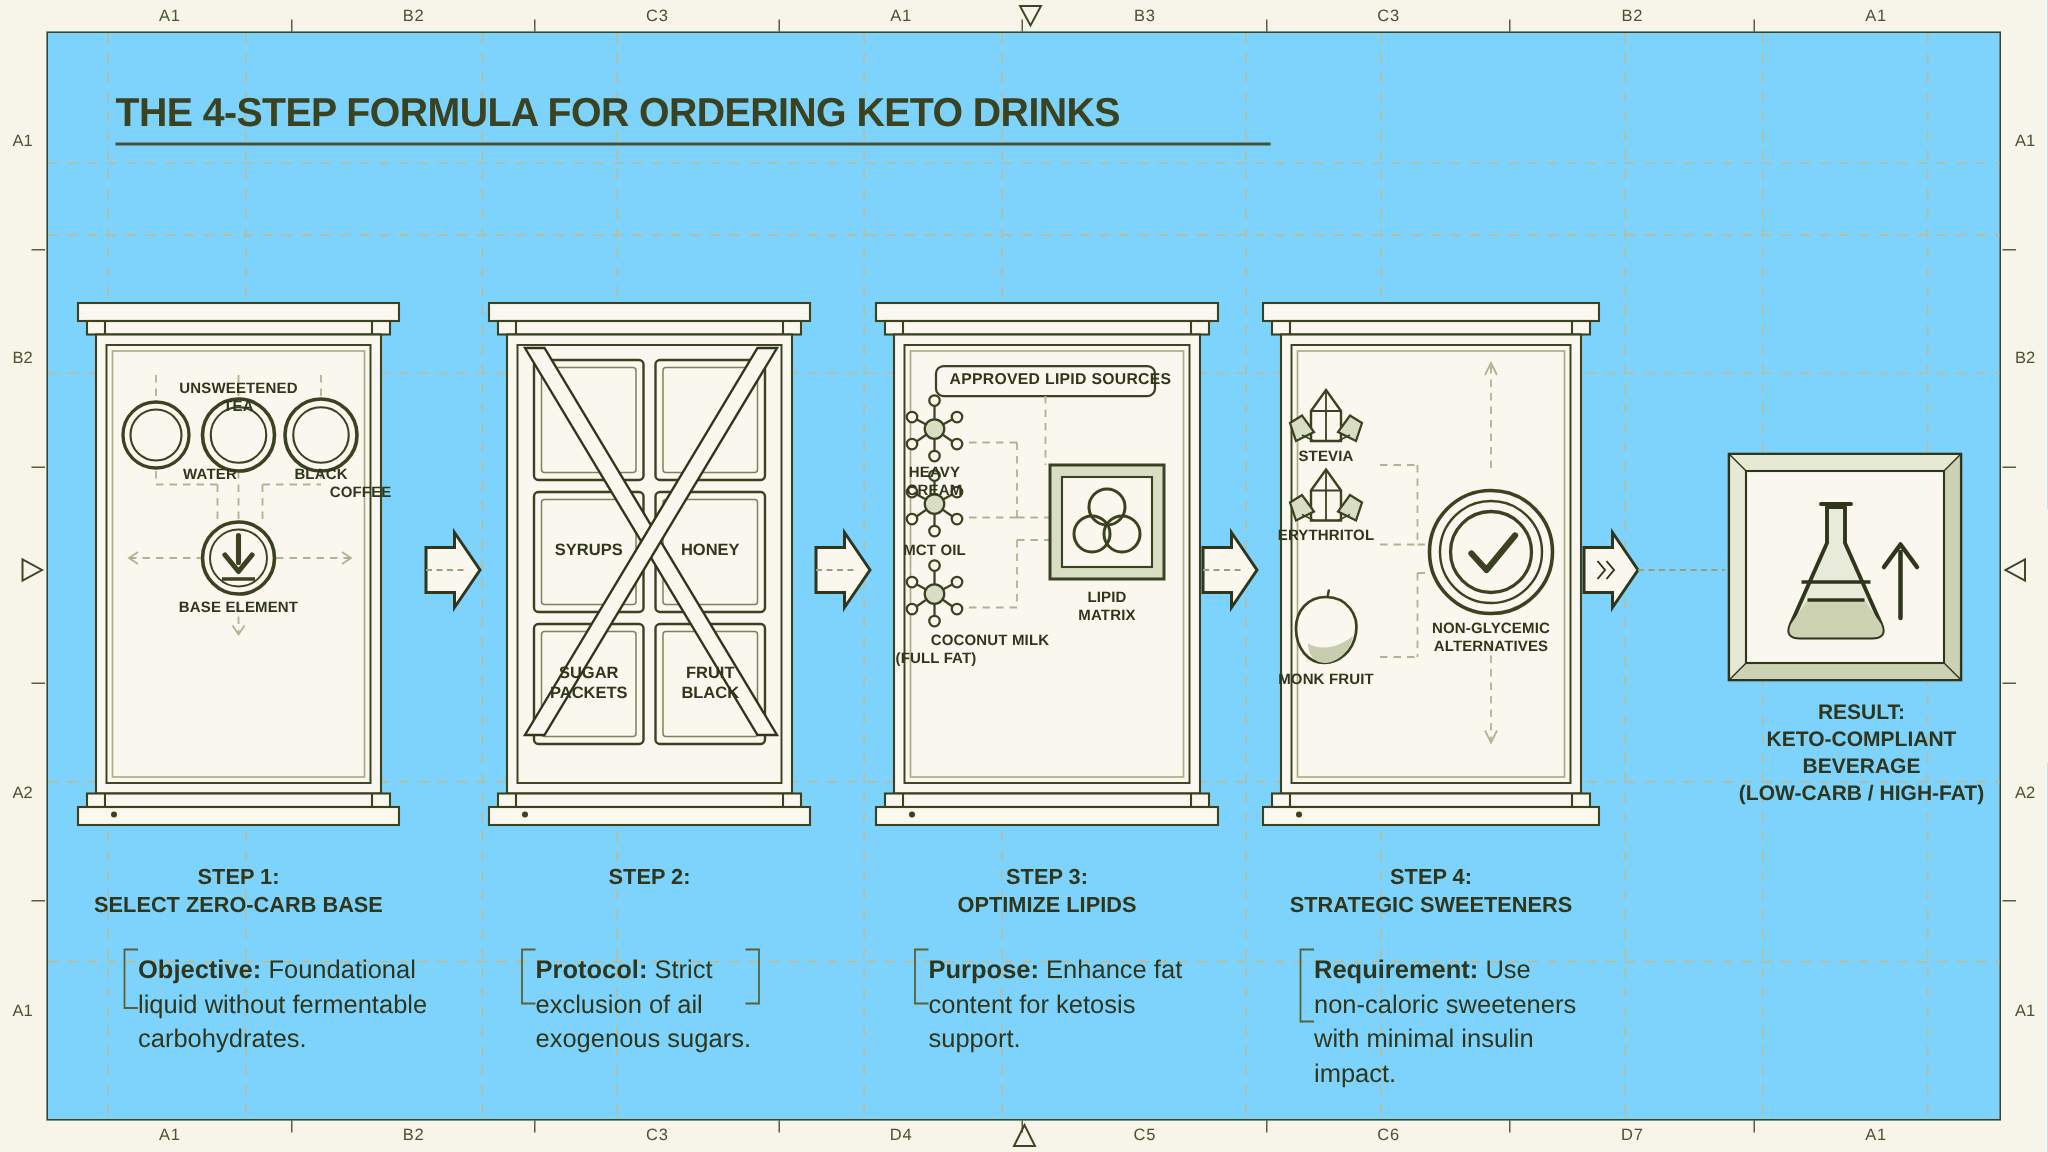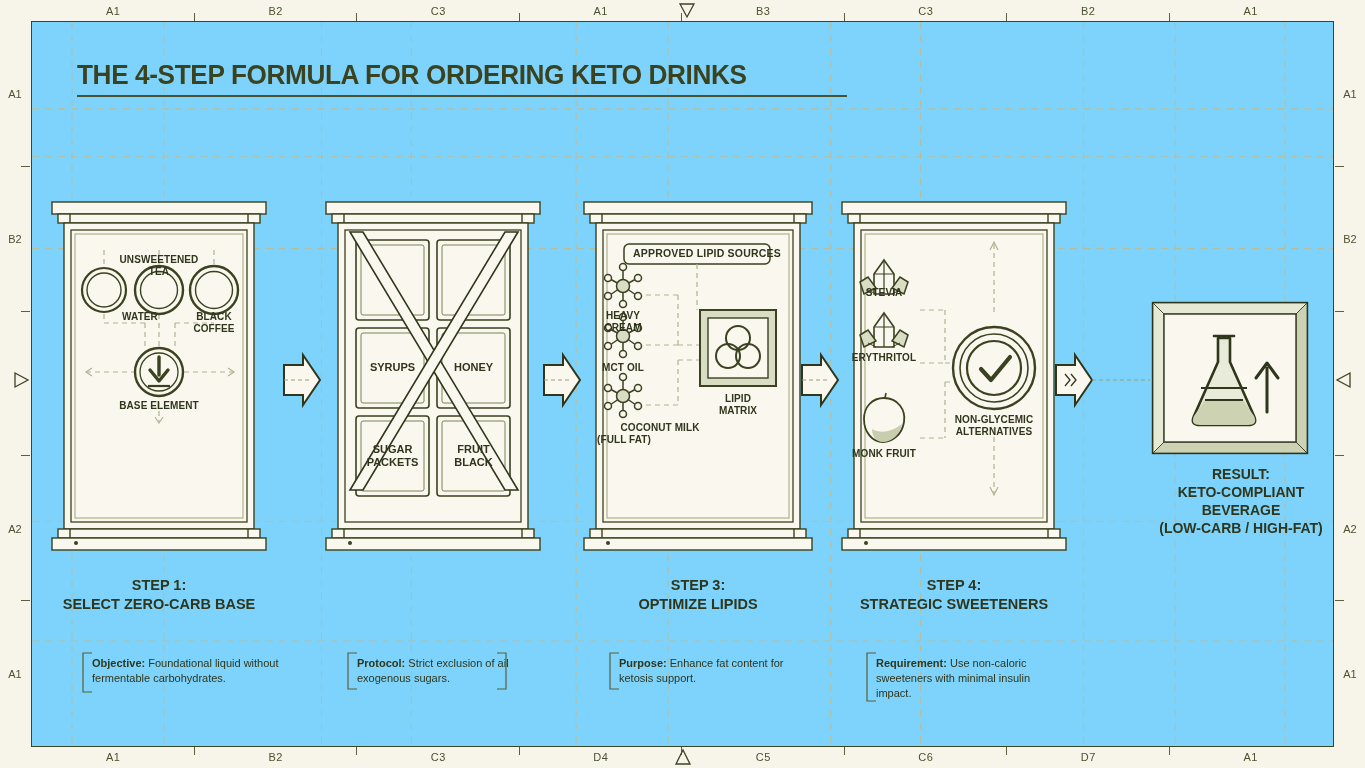--- a/index.html
+++ b/index.html
@@ -68,22 +68,22 @@
 
   
   .panel{position:absolute;top:200px;width:226px;height:352px;}
   .crate{position:absolute;left:0;top:0;width:100%;height:100%;}
 
   .plabel{
     position:absolute;top:576px;width:226px;text-align:center;
     font-size:14.5px;font-weight:bold;line-height:1.32;color:#2f361c;
   }
   .caption{
-    position:absolute;top:656px;width:210px;
-    font-size:11px;line-height:1.35;color:#2f361c;
+    position:absolute;top:636px;width:210px;
+    font-size:17px;line-height:1.35;color:#2f361c;
   }
   .caption b{font-weight:bold;}
 
   
   .ilabel{
     position:absolute;text-align:center;font-size:10px;font-weight:bold;
     line-height:1.15;color:#2f361c;letter-spacing:.1px;
   }
   .cellword{
     position:absolute;text-align:center;font-size:11px;font-weight:bold;
@@ -236,21 +236,21 @@
         <path d="M182 168 L188 172 L182 176" stroke-dasharray="0"></path>
         <line x1="113" y1="202" x2="113" y2="222"></line>
         <path d="M109 217 L113 223 L117 217" stroke-dasharray="0"></path>
       </g>
     </svg>
 
     <div class="ilabel" style="left:28px;top:111px;width:60px;padding-left:36px;">WATER</div>
     <div class="ilabel" style="left:63px;top:54px;width:100px;">UNSWEETENED</div>
     <div class="ilabel" style="left:63px;top:66px;width:100px;">TEA</div>
     <div class="ilabel" style="left:134px;top:111px;width:68px;">BLACK</div>
-    <div class="ilabel" style="left:134px;top:123px;width:68px;">COFFEE</div>
+    <div class="ilabel" style="left:147px;top:123px;width:68px;text-align:right;">COFFEE</div>
     <div class="ilabel" style="left:43px;top:200px;width:140px;">BASE ELEMENT</div>
   </div>
 
   <div class="plabel" style="left:46px;">
     <div>STEP 1:</div>
     <div>SELECT ZERO-CARB BASE</div>
   </div>
   <div class="caption" style="left:92px;">
     <svg style="position:absolute;left:-12px;top:-4px;width:14px;height:54px;">
       <path d="M12 1 L3 1 L3 40 L12 40" fill="none" stroke="#5a6038" stroke-width="1.2"></path>
@@ -300,20 +300,21 @@
 
     <div class="cellword" style="left:40px;top:161px;width:65px;">SYRUPS</div>
     <div class="cellword" style="left:121px;top:161px;width:65px;">HONEY</div>
     <div class="cellword" style="left:40px;top:243px;width:65px;">SUGAR</div>
     <div class="cellword" style="left:40px;top:256px;width:65px;">PACKETS</div>
     <div class="cellword" style="left:121px;top:243px;width:65px;">FRUIT</div>
     <div class="cellword" style="left:121px;top:256px;width:65px;">BLACK</div>
   </div>
 
   <div class="plabel" style="left:320px;">
+    <div>STEP 2:</div>
   </div>
   <div class="caption" style="left:357px;width:165px;">
     <svg style="position:absolute;left:-12px;top:-5px;width:175px;height:46px;">
       <path d="M12 2 L3 2 L3 38 L12 38" fill="none" stroke="#5a6038" stroke-width="1.2"></path>
       <path d="M152 2 L161 2 L161 38 L152 38" fill="none" stroke="#5a6038" stroke-width="1.2"></path>
     </svg>
     <b>Protocol:</b><span> Strict exclusion of ail exogenous sugars.</span>
   </div>
 
   <div class="panel" style="left:578px;width:240px;">
@@ -491,21 +492,21 @@
       </g>
 
       <g>
         <circle cx="158" cy="168" r="41" fill="#faf7ee" stroke="#3a4220" stroke-width="2.4"></circle>
         <circle cx="158" cy="168" r="34" fill="#faf7ee" stroke="#3a4220" stroke-width="1.6"></circle>
         <circle cx="158" cy="168" r="27" fill="#faf7ee" stroke="#3a4220" stroke-width="2.2"></circle>
         <path d="M145 169 L155 180 L174 157" fill="none" stroke="#3a4220" stroke-width="4.2" stroke-linecap="round" stroke-linejoin="round"></path>
       </g>
     </svg>
 
-    <div class="ilabel" style="left:12px;top:87px;width:72px;">STEVIA</div>
+    <div class="ilabel" style="left:12px;top:99px;width:72px;">STEVIA</div>
     <div class="ilabel" style="left:5px;top:152px;width:86px;">ERYTHRITOL</div>
     <div class="ilabel" style="left:5px;top:248px;width:86px;">MONK FRUIT</div>
     <div class="ilabel" style="left:103px;top:214px;width:110px;">NON-GLYCEMIC</div>
     <div class="ilabel" style="left:103px;top:226px;width:110px;">ALTERNATIVES</div>
   </div>
 
   <div class="plabel" style="left:836px;width:236px;">
     <div>STEP 4:</div>
     <div>STRATEGIC SWEETENERS</div>
   </div>

